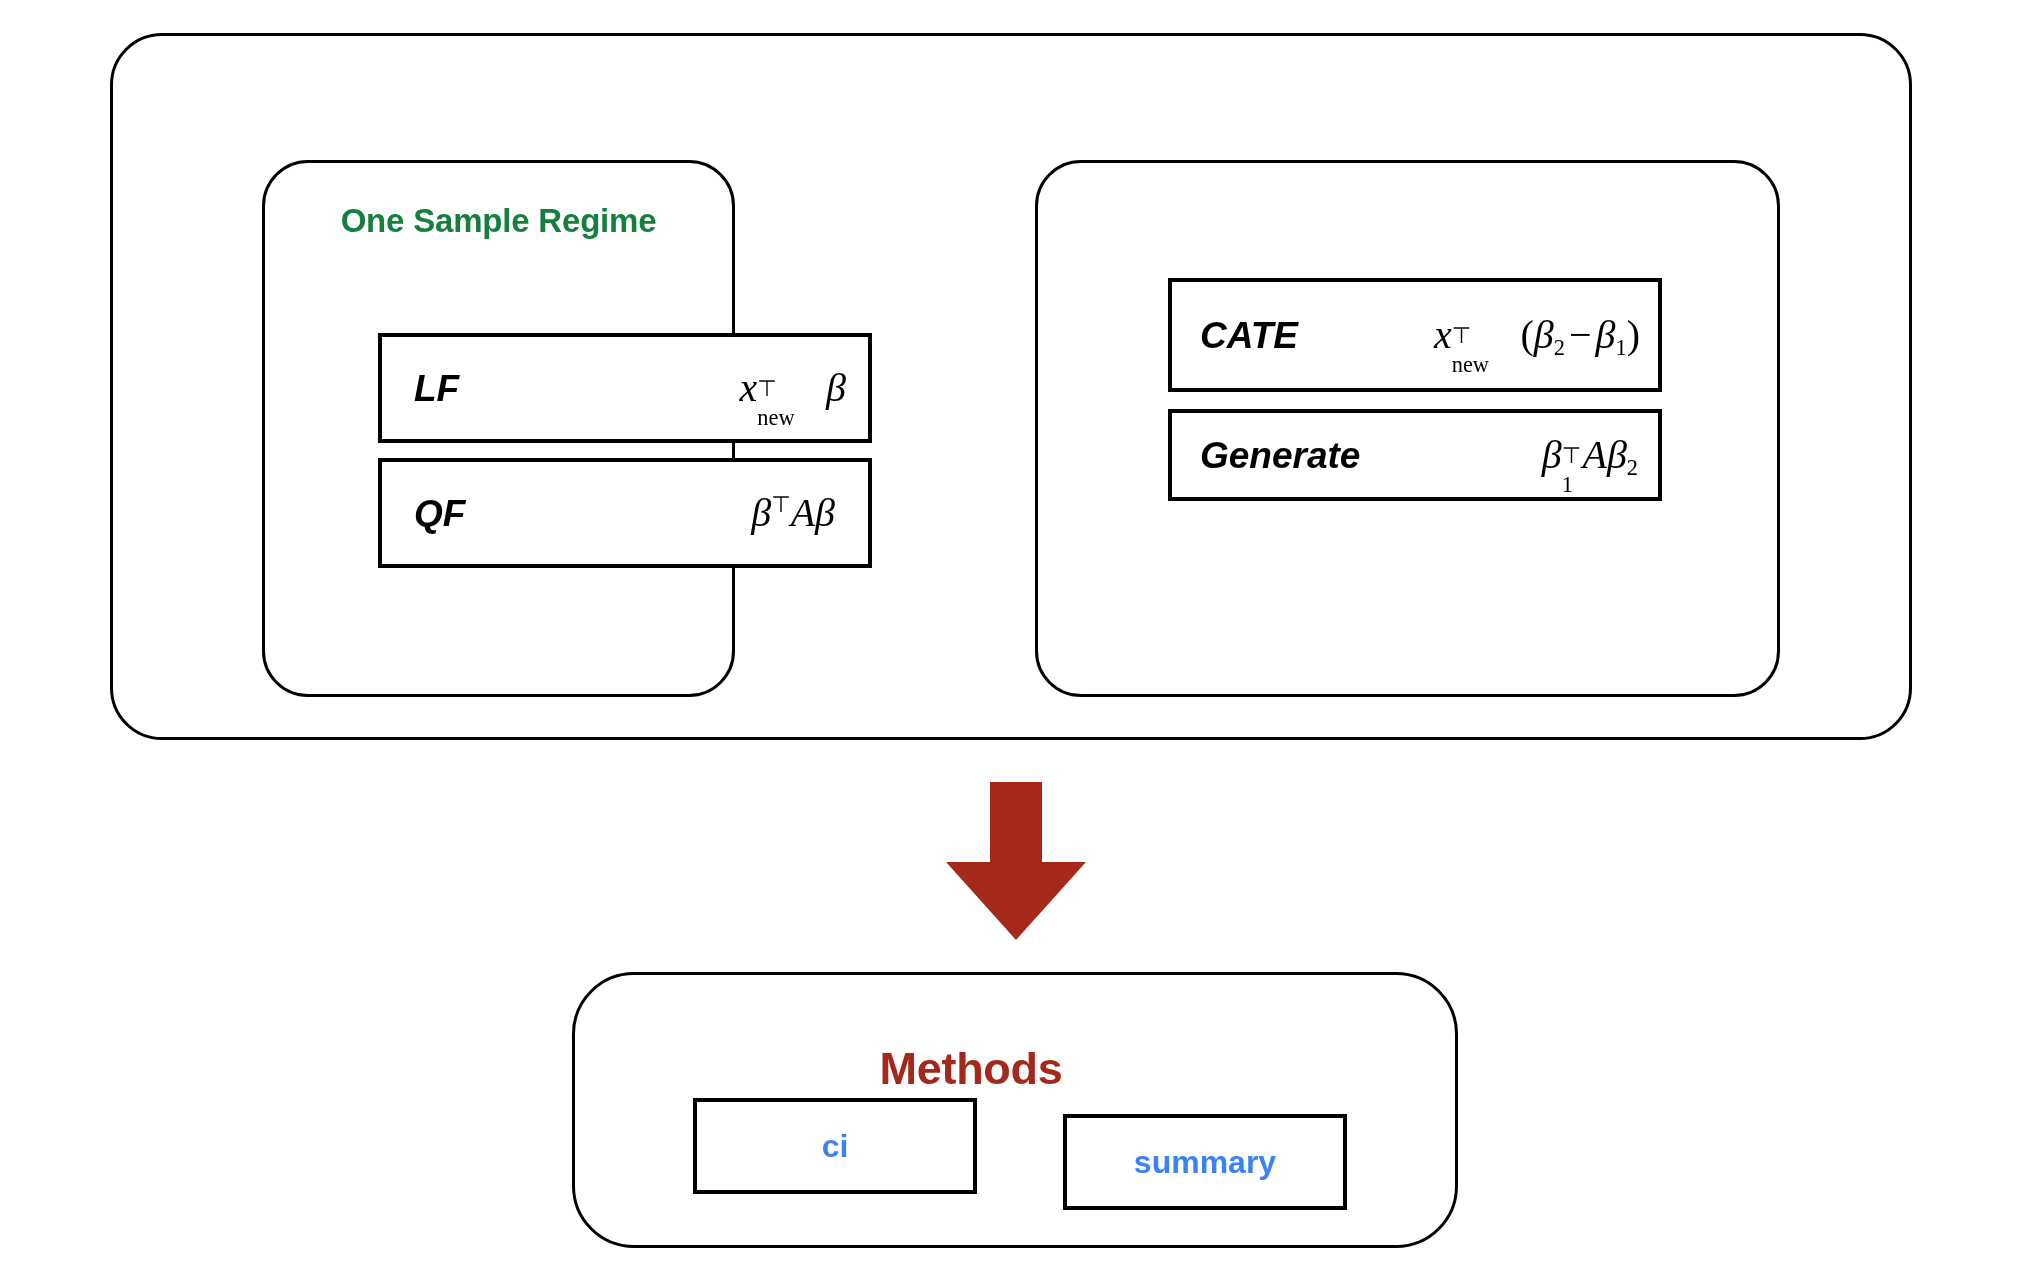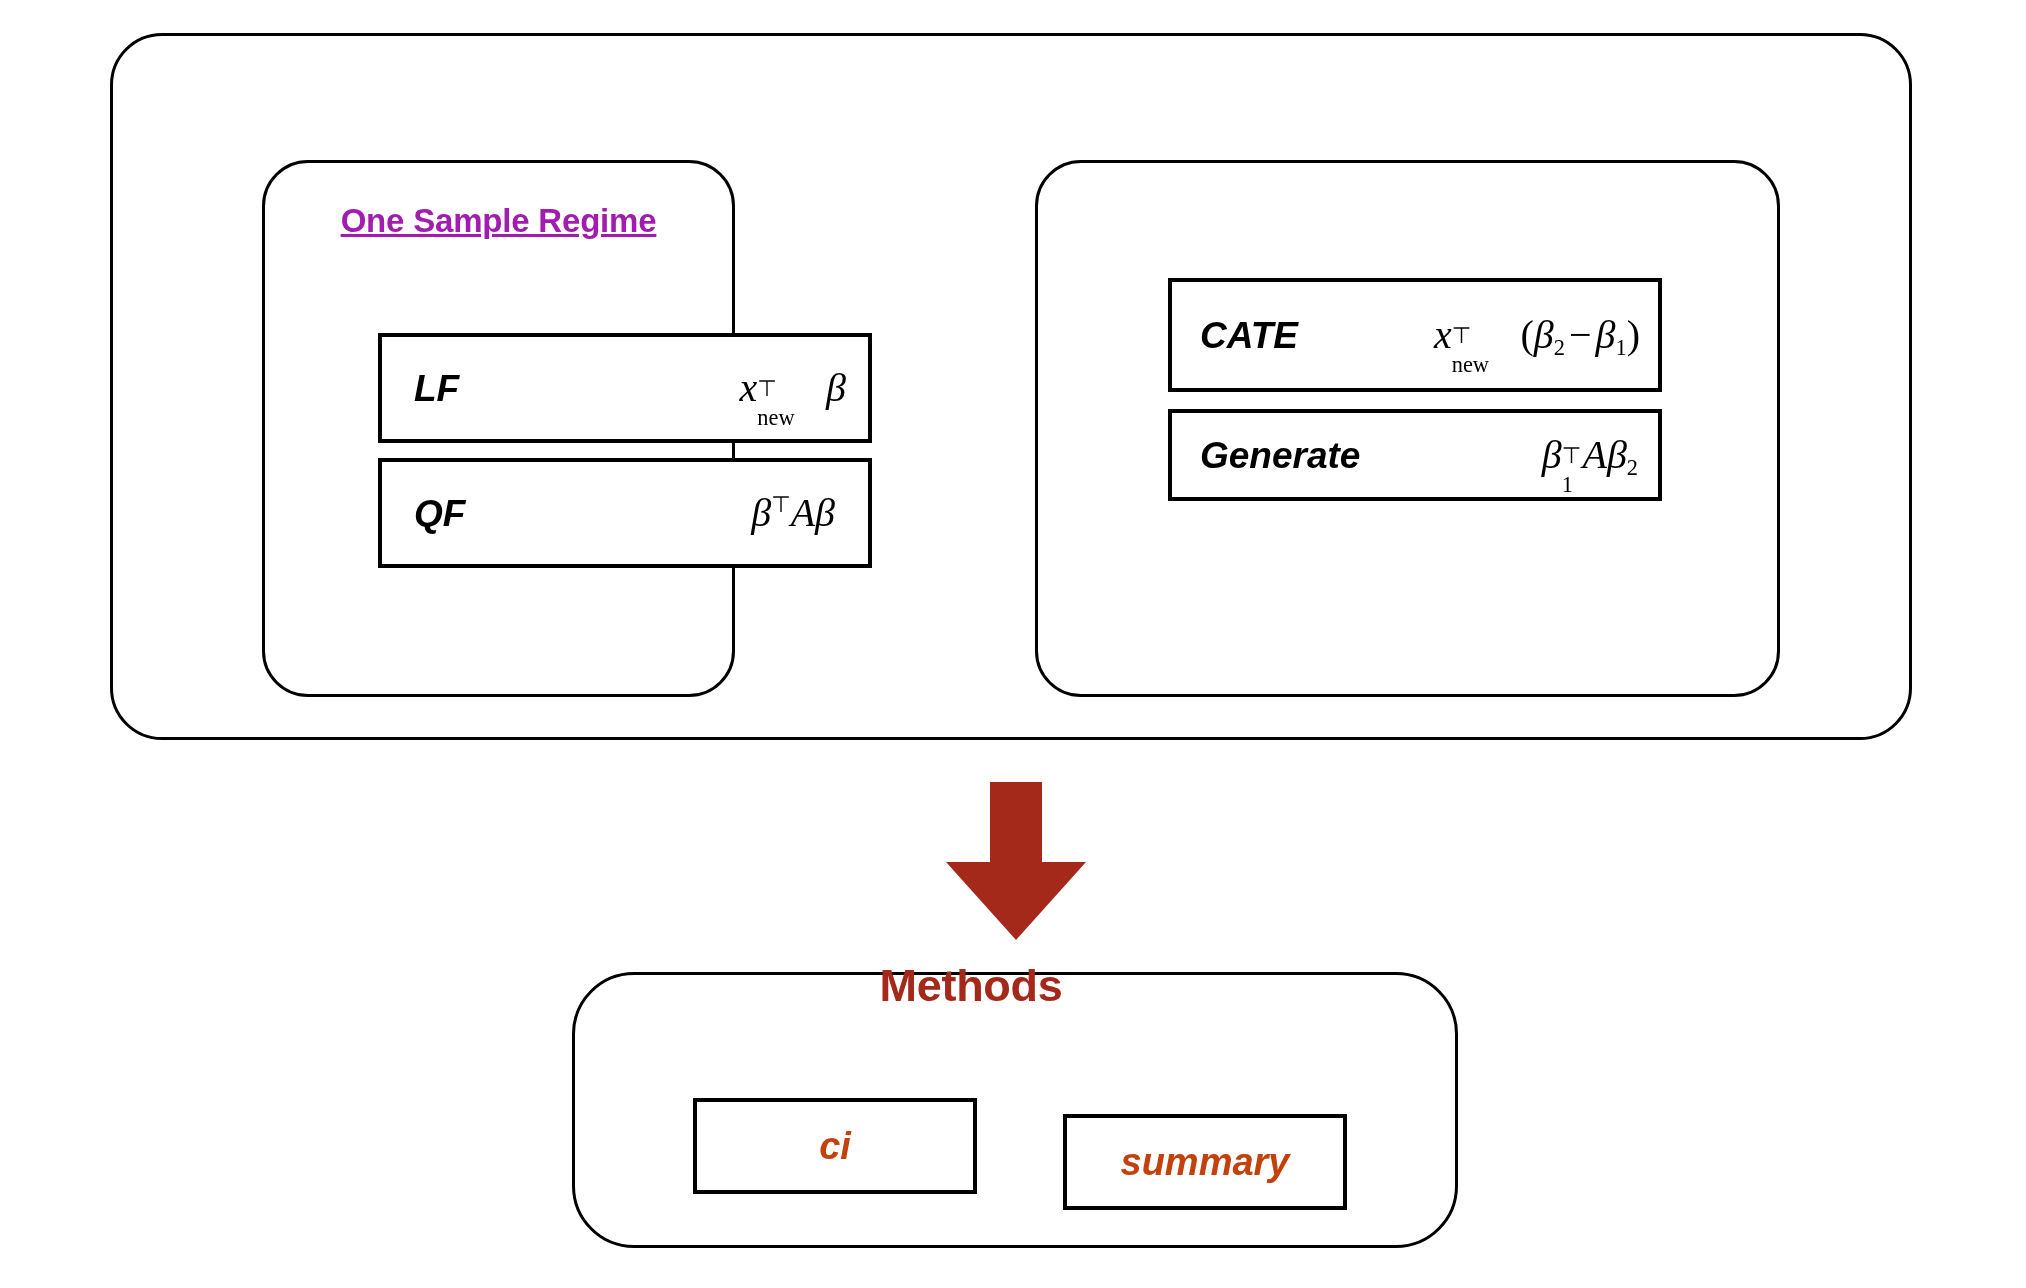--- a/index.html
+++ b/index.html
@@ -41,24 +41,23 @@
     font-weight: bold;
     line-height: 1;
     white-space: nowrap;
   }
   .title-main {
     color: #a5291a;
     font-size: 45px;
     letter-spacing: -0.3px;
   }
   .title-sub {
-    color: #a21caf;
+    color: #15803d;
     font-size: 33px;
     letter-spacing: -0.2px;
-    text-decoration: underline;
   }
 
   
   .item-box {
     position: absolute;
     box-sizing: border-box;
     border: 4px solid #000000;
     background: #ffffff;
     display: flex;
     align-items: center;
@@ -126,23 +125,22 @@
     position: absolute;
     box-sizing: border-box;
     border: 4px solid #000000;
     background: #ffffff;
     display: flex;
     align-items: center;
     justify-content: center;
   }
   .method-label {
     font-weight: bold;
-    font-style: italic;
-    font-size: 38px;
-    color: #c2410c;
+    font-size: 32px;
+    color: #3b82f6;
     line-height: 1;
     white-space: nowrap;
   }
 
   
   #flow-arrow {
     position: absolute;
   }
 </style>
 </head>
@@ -180,21 +178,21 @@
     <span class="item-formula" style="right:20px;"><span class="mf">β</span><span class="stack"><span class="up">⊤</span><span class="dn">1</span></span><span style="display:inline-block;width:0.52em"></span><span class="mf">A</span><span class="mf">β</span><sub class="sb">2</sub></span>
   </div>
 
 
   <svg id="flow-arrow" style="left:938px; top:782px;" width="156" height="158" viewBox="0 0 156 158">
     <polygon points="52,0 104,0 104,80 148,80 78,158 8,80 52,80" fill="#a5291a"></polygon>
   </svg>
 
   <div class="round-box" style="left:572px; top:972px; width:886px; height:276px; border-radius:62px;"></div>
 
-  <div class="group-title title-main" style="left:572px; top:963px; width:798px;">Methods</div>
+  <div class="group-title title-main" style="left:572px; top:1046px; width:798px;">Methods</div>
 
   <div class="method-box" style="left:693px; top:1098px; width:284px; height:96px;">
     <span class="method-label">ci</span>
   </div>
 
   <div class="method-box" style="left:1063px; top:1098px; width:284px; height:96px;margin-top:16px;">
     <span class="method-label">summary</span>
   </div>
 
 </div>

